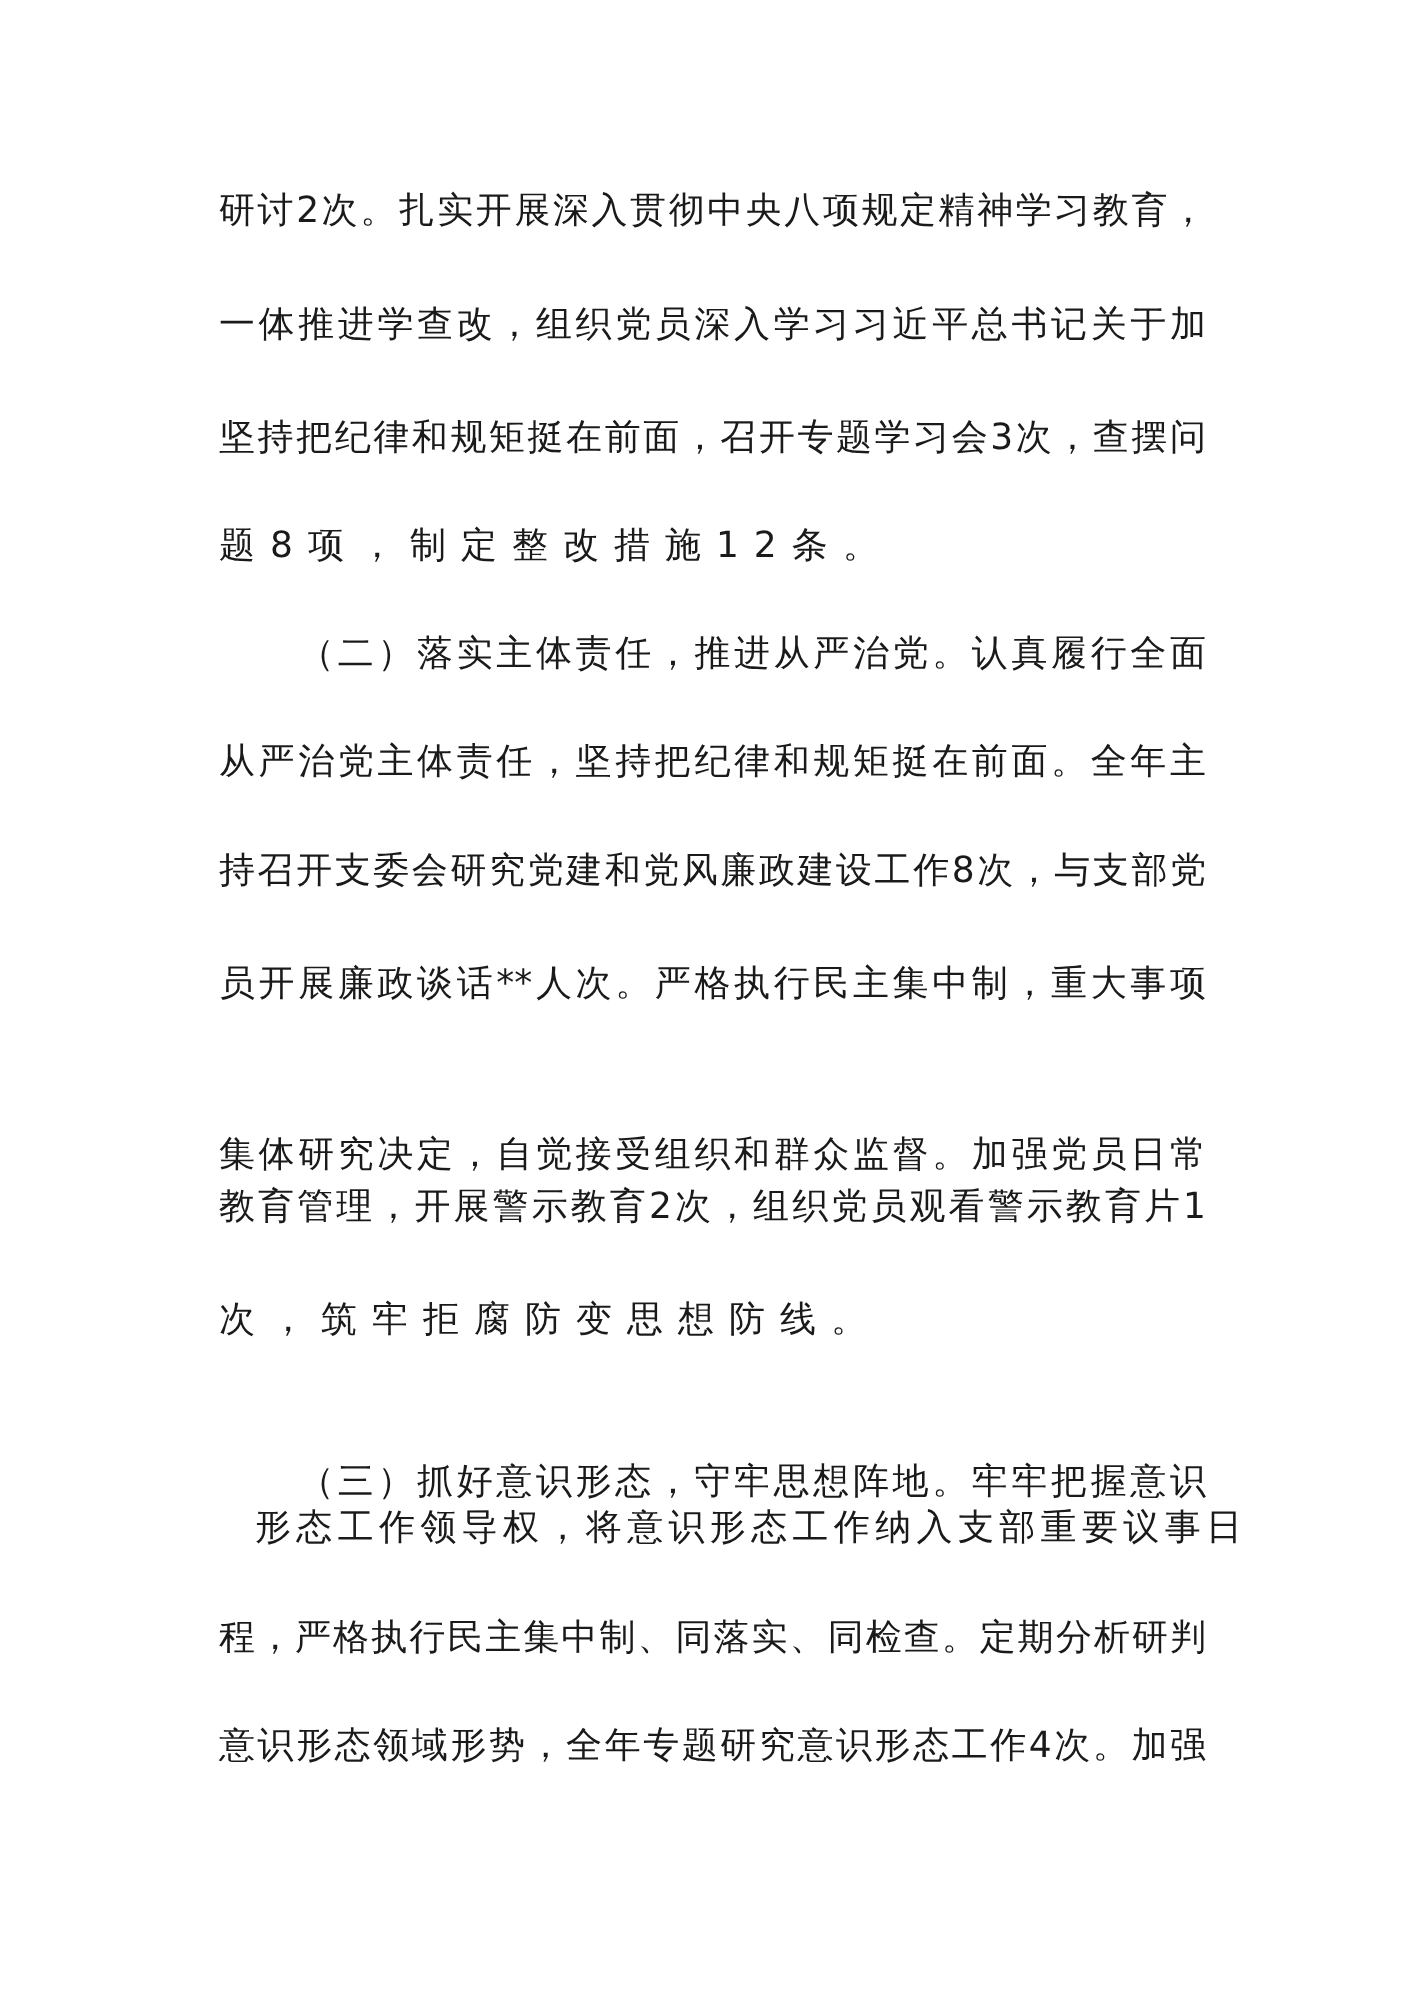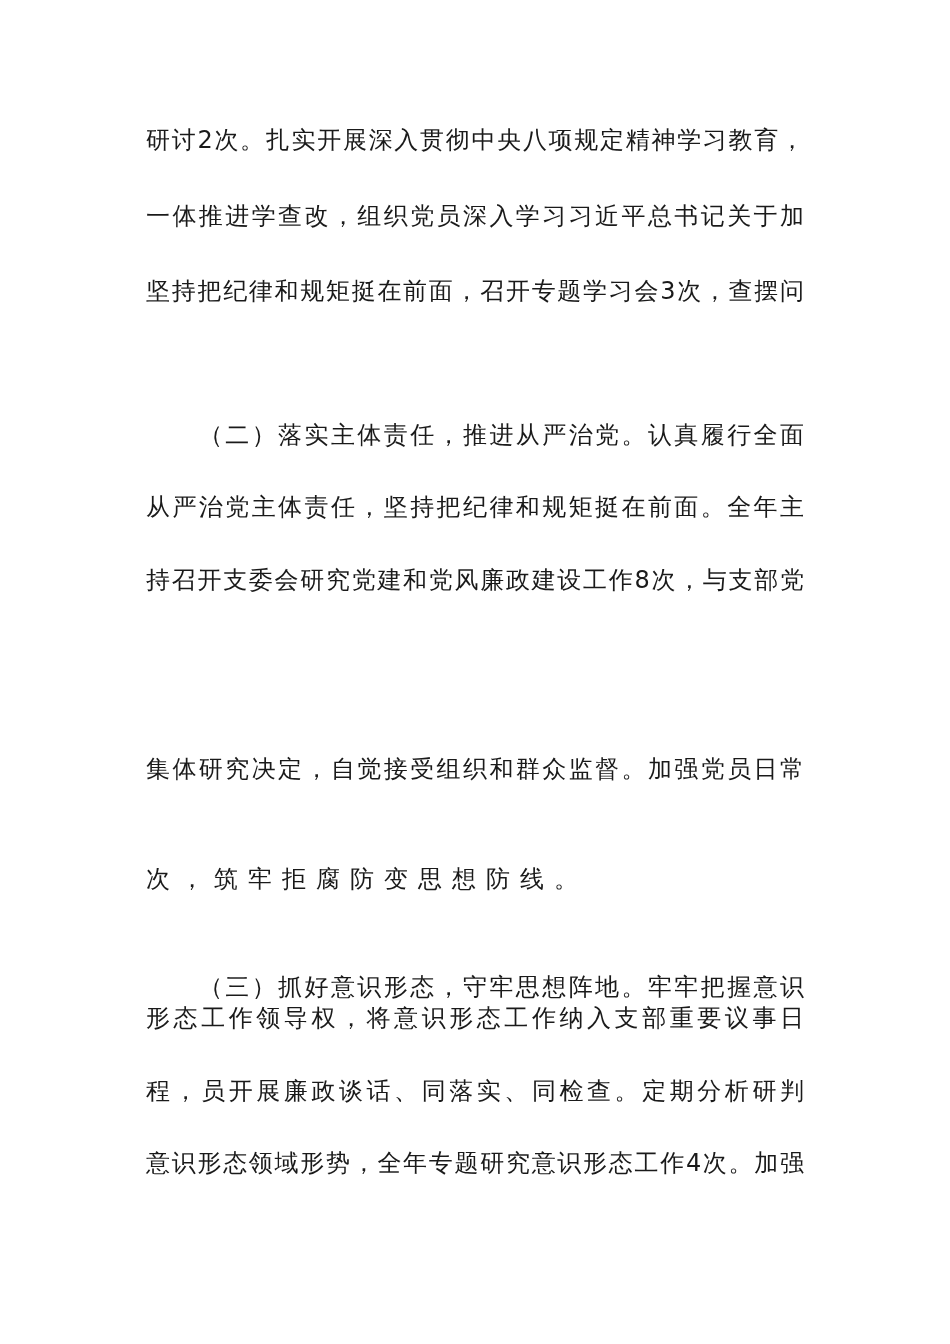--- a/index.html
+++ b/index.html
@@ -40,22 +40,25 @@
       letter-spacing: 10px;
     }
   </style>
 </head>
 <body>
 
 <div class="page">
   <div class="line" style="top:122px;">研讨2次。扎实开展深入贯彻中央八项规定精神学习教育，</div>
   <div class="line" style="top:198px;">一体推进学查改，组织党员深入学习习近平总书记关于加</div>
   <div class="line" style="top:273px;">坚持把纪律和规矩挺在前面，召开专题学习会3次，查摆问</div>
+  <div class="line last" style="top:345px;">题8项，制定整改措施12条。</div>
   <div class="line" style="top:417px;">　　（二）落实主体责任，推进从严治党。认真履行全面</div>
   <div class="line" style="top:489px;">从严治党主体责任，坚持把纪律和规矩挺在前面。全年主</div>
   <div class="line" style="top:562px;">持召开支委会研究党建和党风廉政建设工作8次，与支部党</div>
+  <div class="line" style="top:637px;">员开展廉政谈话**人次。严格执行民主集中制，重大事项</div>
   <div class="line" style="top:711px;margin-top:40px;">集体研究决定，自觉接受组织和群众监督。加强党员日常</div>
+  <div class="line" style="top:786px;">教育管理，开展警示教育2次，组织党员观看警示教育片1</div>
   <div class="line last" style="top:861px;">次，筑牢拒腐防变思想防线。</div>
   <div class="line" style="top:928px;margin-top:41px;">　　（三）抓好意识形态，守牢思想阵地。牢牢把握意识</div>
-  <div class="line" style="top:1000px;">形态工作领导权，将意识形态工作纳入支部重要议事日</div>
-  <div class="line" style="top:1073px;">程，员开展廉政谈话、同落实、同检查。定期分析研判</div>
+  <div class="line" style="top:1000px;margin-left:24px;">形态工作领导权，将意识形态工作纳入支部重要议事日</div>
+  <div class="line" style="top:1073px;">程，严格执行民主集中制、同落实、同检查。定期分析研判</div>
   <div class="line" style="top:1145px;">意识形态领域形势，全年专题研究意识形态工作4次。加强</div>
 </div>
 
 </body></html>

